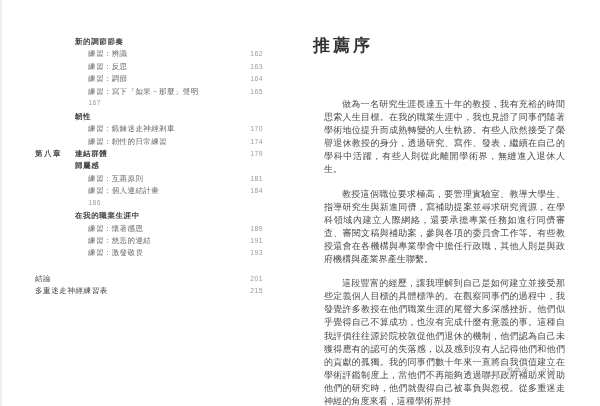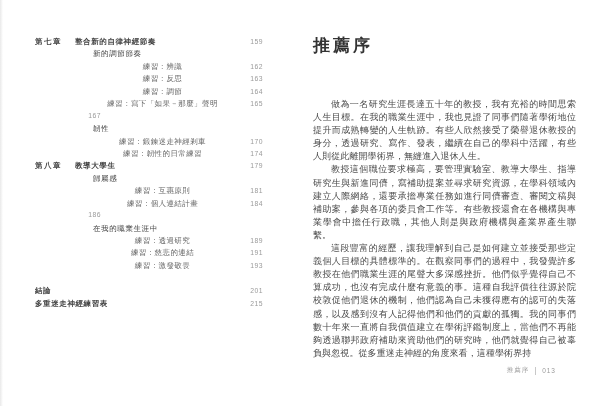--- a/index.html
+++ b/index.html
@@ -14,54 +14,49 @@
     background:linear-gradient(to right, #e9e9e9, #ffffff);
   }
 
   
   .left-page { position:absolute; left:35px; top:37px; width:228px; }
   .toc-row { display:flex; align-items:baseline; height:12.45px; font-size:7.5px; color:#555; }
   .chapter-cell { width:40px; font-weight:bold; color:#444; letter-spacing:1.5px; flex:none; }
   .indent-cell { width:40px; flex:none; }
   .title-cell { flex:1; white-space:nowrap; overflow:hidden; }
   .row-chapter .title-cell { font-weight:bold; color:#444; letter-spacing:0.6px; }
-  .row-section .title-cell { font-weight:normal; color:#444; letter-spacing:0.6px;margin-left:18px; }
-  .row-practice .title-cell { padding-left:13px; color:#666; letter-spacing:0.4px;text-align:center; }
+  .row-section .title-cell { font-weight:bold; color:#444; letter-spacing:0.6px; }
+  .row-practice .title-cell { padding-left:13px; color:#666; letter-spacing:0.4px; }
   .page-cell { width:26px; flex:none; text-align:right; color:#9a9a9a; font-size:6.8px; letter-spacing:0.5px; }
   .backmatter { margin-top:13px; }
-  .row-back .title-cell { font-weight:bold; color:#444; letter-spacing:0.6px; }
+  .row-back .title-cell { font-weight:normal; color:#444; letter-spacing:0.6px; }
 
   
   .right-page { position:absolute; left:313px; top:34px; width:263px; }
   .preface-title { font-size:17px; font-weight:bold; color:#333; letter-spacing:3px; margin:0; }
   .preface-body { margin-top:41px; }
   .preface-body p {
-    margin:0; font-size:9px; line-height:13.1px; color:#4a4a4a;
+    margin:11px; font-size:9px; line-height:13.1px; color:#4a4a4a;
     text-align:justify; text-indent:2em; letter-spacing:0.1px;font-family:Liberation Serif, serif;
   }
 
   
   .page-footer {
     position:absolute; top:366px; right:44px;
     display:flex; align-items:center; gap:6px;
     font-size:6.5px; color:#9a9a9a; letter-spacing:1px;
   }
   .footer-divider { width:1px; height:8px; background:#c8c8c8; }
 </style>
 </head>
 <body>
 
 <div class="scan-edge"></div>
 
 <div class="left-page">
-  <div class="toc-row row-chapter">
-    <span class="chapter-cell">第七章</span>
-    <span class="title-cell">整合新的自律神經節奏</span>
-    <span class="page-cell">159</span>
-  </div>
   <div class="toc-row row-section">
     <span class="indent-cell"></span>
     <span class="title-cell">新的調節節奏</span>
   </div>
   <div class="toc-row row-practice">
     <span class="indent-cell"></span>
     <span class="title-cell">練習：辨識</span>
     <span class="page-cell">162</span>
   </div>
   <div class="toc-row row-practice">
@@ -92,21 +87,21 @@
     <span class="title-cell">練習：鍛鍊迷走神經剎車</span>
     <span class="page-cell">170</span>
   </div>
   <div class="toc-row row-practice">
     <span class="indent-cell"></span>
     <span class="title-cell">練習：韌性的日常練習</span>
     <span class="page-cell">174</span>
   </div>
   <div class="toc-row row-chapter">
     <span class="chapter-cell">第八章</span>
-    <span class="title-cell">教導大學生</span>
+    <span class="title-cell">連結群體</span>
     <span class="page-cell">179</span>
   </div>
   <div class="toc-row row-section">
     <span class="indent-cell"></span>
     <span class="title-cell">歸屬感</span>
   </div>
   <div class="toc-row row-practice">
     <span class="indent-cell"></span>
     <span class="title-cell">練習：互惠原則</span>
     <span class="page-cell">181</span>
@@ -119,21 +114,21 @@
   <div class="toc-row row-practice">
     <span class="indent-cell"></span>
     <span class="page-cell">186</span>
   </div>
   <div class="toc-row row-section">
     <span class="indent-cell"></span>
     <span class="title-cell">在我的職業生涯中</span>
   </div>
   <div class="toc-row row-practice">
     <span class="indent-cell"></span>
-    <span class="title-cell">練習：透過研究</span>
+    <span class="title-cell">練習：懷著感恩</span>
     <span class="page-cell">189</span>
   </div>
   <div class="toc-row row-practice">
     <span class="indent-cell"></span>
     <span class="title-cell">練習：慈悲的連結</span>
     <span class="page-cell">191</span>
   </div>
   <div class="toc-row row-practice">
     <span class="indent-cell"></span>
     <span class="title-cell">練習：激發敬畏</span>

